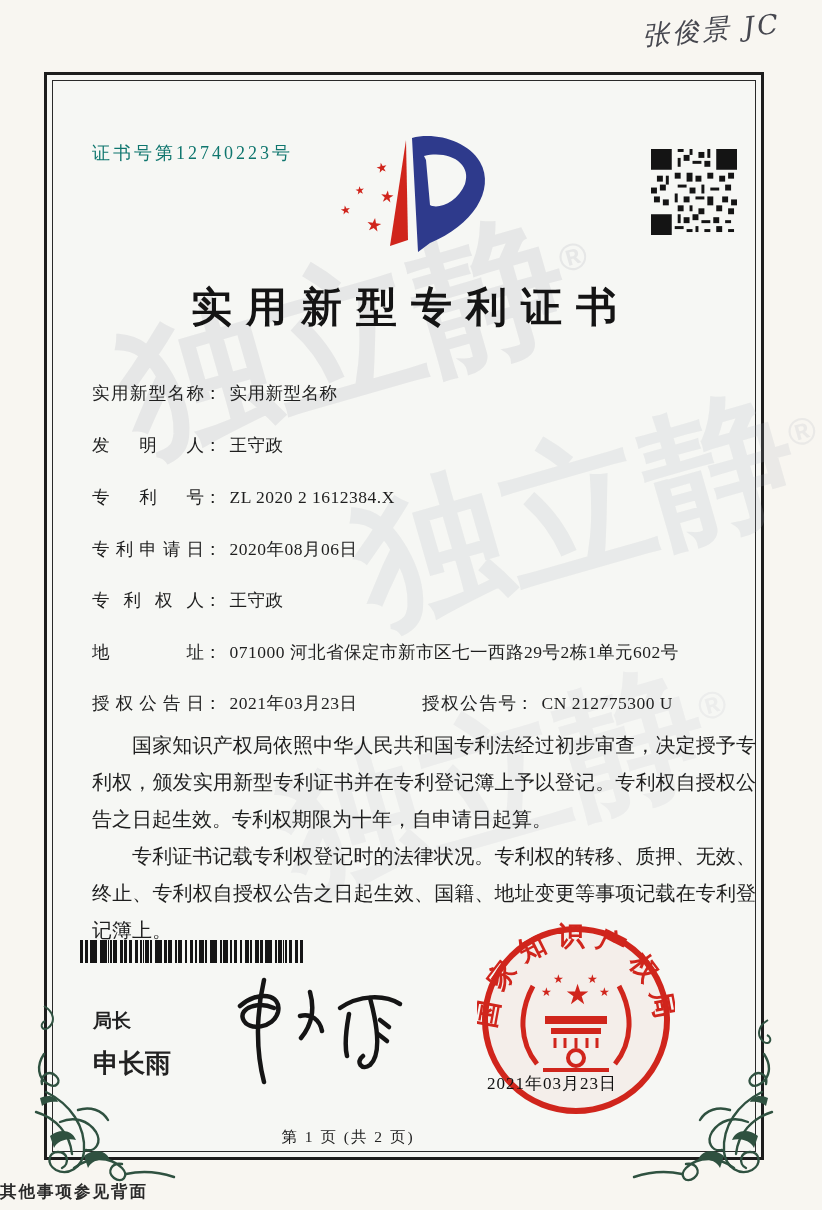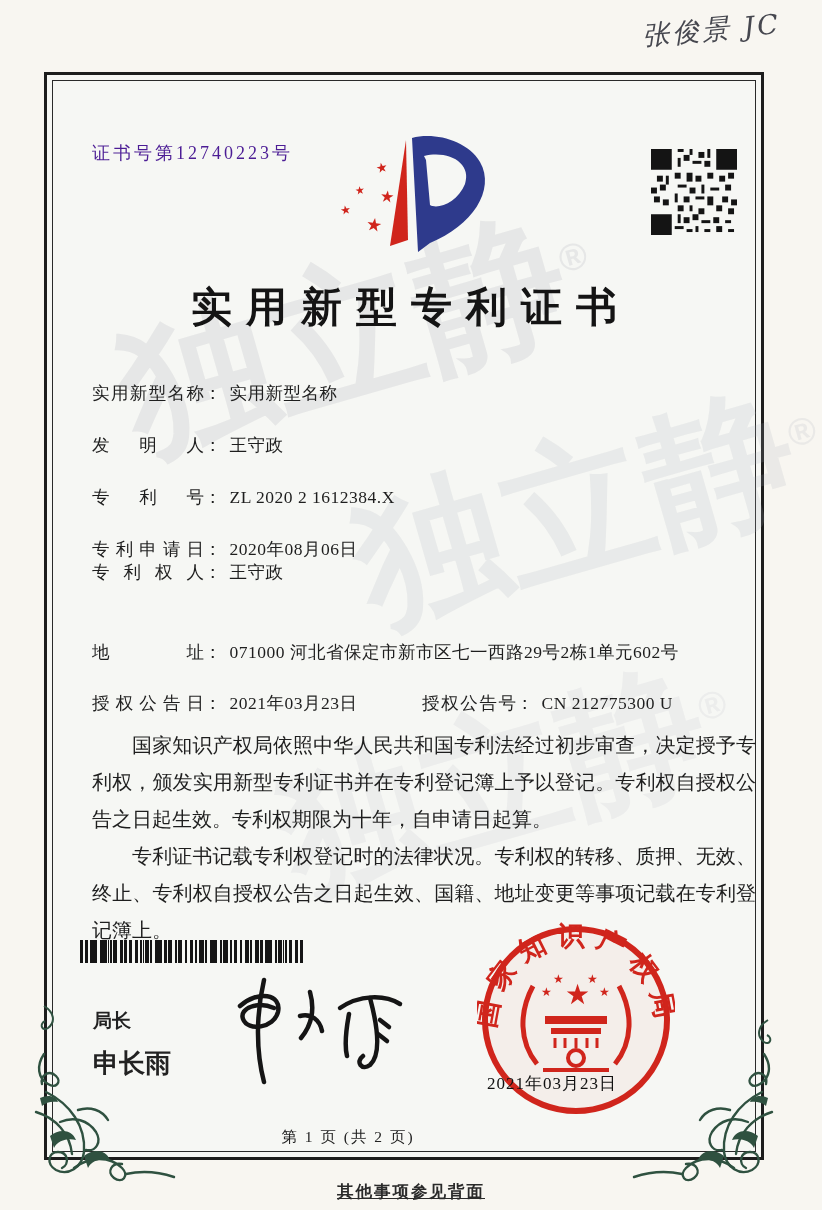--- a/index.html
+++ b/index.html
@@ -9,21 +9,21 @@
   
   .frame{position:absolute;left:44px;top:72px;width:720px;height:1088px;border:3px solid #1d1d1d;box-sizing:border-box;}
   .frame-inner{position:absolute;left:5px;top:5px;right:5px;bottom:5px;border:1px solid #2a2a2a;}
   
   .wm{position:absolute;font-weight:bold;color:rgba(168,172,182,0.20);font-family:"Liberation Sans",sans-serif;white-space:nowrap;z-index:1;line-height:1;}
   .wm sup{font-size:38px;vertical-align:super;}
   .wm1{left:115px;top:255px;font-size:152px;transform:rotate(-16deg);}
   .wm2{left:350px;top:430px;font-size:150px;transform:rotate(-16deg);color:rgba(168,172,182,0.17);}
   .wm3{left:275px;top:705px;font-size:145px;transform:rotate(-16deg);color:rgba(168,172,182,0.13);}
   .content{position:absolute;left:0;top:0;width:822px;height:1210px;z-index:2;}
-  .cert-no{position:absolute;left:92px;top:141px;font-size:18px;letter-spacing:3px;color:#4c1d95;}
+  .cert-no{position:absolute;left:92px;top:141px;font-size:18px;letter-spacing:3px;color:#0f766e;}
   .handwriting{position:absolute;left:642px;top:12px;font-size:27px;font-style:italic;color:#46474f;transform:rotate(-5deg);letter-spacing:3px;font-family:"DejaVu Serif",serif;}
   .title{position:absolute;left:0;top:274px;width:822px;text-align:center;font-size:41px;font-weight:700;letter-spacing:14px;color:#141414;margin-top:6px;}
   .frow{position:absolute;left:92px;font-size:17.5px;white-space:nowrap;color:#1e1e1e;}
   .flabel{display:inline-block;width:112px;text-align:justify;text-align-last:justify;vertical-align:bottom;}
   .fcolon{display:inline-block;margin-right:8px;}
   .fvalue{letter-spacing:0.5px;}
   .pairB{position:absolute;left:330px;top:0;white-space:nowrap;}
   .pairB .flabel{width:94px;}
   .bodytext{position:absolute;left:92px;top:727px;width:664px;font-size:20px;line-height:37px;text-align:justify;color:#1e1e1e;}
   .bodytext p{margin:0;text-indent:2em;}
@@ -32,21 +32,21 @@
       repeating-linear-gradient(90deg,#151515 0 2px,transparent 2px 5px),
       repeating-linear-gradient(90deg,#151515 0 1px,transparent 1px 7px),
       repeating-linear-gradient(90deg,#151515 0 3px,transparent 3px 11px);
     background-color:#f6f7f4;}
   .role{position:absolute;left:93px;top:1008px;font-size:19px;font-weight:600;font-family:"Liberation Sans",sans-serif;color:#222;}
   .sname{position:absolute;left:93px;top:1046px;font-size:26px;font-weight:600;font-family:"Liberation Sans",sans-serif;color:#222;}
   .sig{position:absolute;left:212px;top:968px;z-index:4;}
   .seal{position:absolute;left:477px;top:920px;z-index:3;}
   .seal-date{position:absolute;left:487px;top:1072px;width:180px;font-size:17px;color:#111;letter-spacing:1px;z-index:4;white-space:nowrap;}
   .pageinfo{position:absolute;left:0;top:1127px;width:696px;text-align:center;font-size:15.5px;letter-spacing:2px;color:#222;}
-  .backnote{position:absolute;left:0;top:1181px;width:822px;text-align:center;font-size:16.5px;font-weight:600;letter-spacing:2px;color:#2a2a2a;text-decoration:underline;}
+  .backnote{position:absolute;left:0;top:1181px;width:822px;font-size:16.5px;font-weight:600;letter-spacing:2px;color:#2a2a2a;}
   .logo{position:absolute;left:330px;top:130px;}
   .qr{position:absolute;left:651px;top:149px;}
   .orn{position:absolute;z-index:2;}
 </style>
 </head>
 <body>
 
 <div class="stage">
 
   <div class="wm wm1"><span>独立静</span><sup>®</sup></div>
@@ -183,21 +183,21 @@
     </div>
     <div class="frow" style="top:433px;">
       <span class="flabel">发明人</span><span class="fcolon">：</span><span class="fvalue">王守政</span>
     </div>
     <div class="frow" style="top:485px;">
       <span class="flabel">专利号</span><span class="fcolon">：</span><span class="fvalue">ZL 2020 2 1612384.X</span>
     </div>
     <div class="frow" style="top:537px;">
       <span class="flabel">专利申请日</span><span class="fcolon">：</span><span class="fvalue">2020年08月06日</span>
     </div>
-    <div class="frow" style="top:560px;">
+    <div class="frow" style="top:588px;">
       <span class="flabel">专利权人</span><span class="fcolon">：</span><span class="fvalue">王守政</span>
     </div>
     <div class="frow" style="top:640px;">
       <span class="flabel">地址</span><span class="fcolon">：</span><span class="fvalue">071000 河北省保定市新市区七一西路29号2栋1单元602号</span>
     </div>
     <div class="frow" style="top:691px;">
       <span class="flabel">授权公告日</span><span class="fcolon">：</span><span class="fvalue">2021年03月23日</span>
       <span class="pairB">
         <span class="flabel">授权公告号</span><span class="fcolon">：</span><span class="fvalue">CN 212775300 U</span>
       </span>

